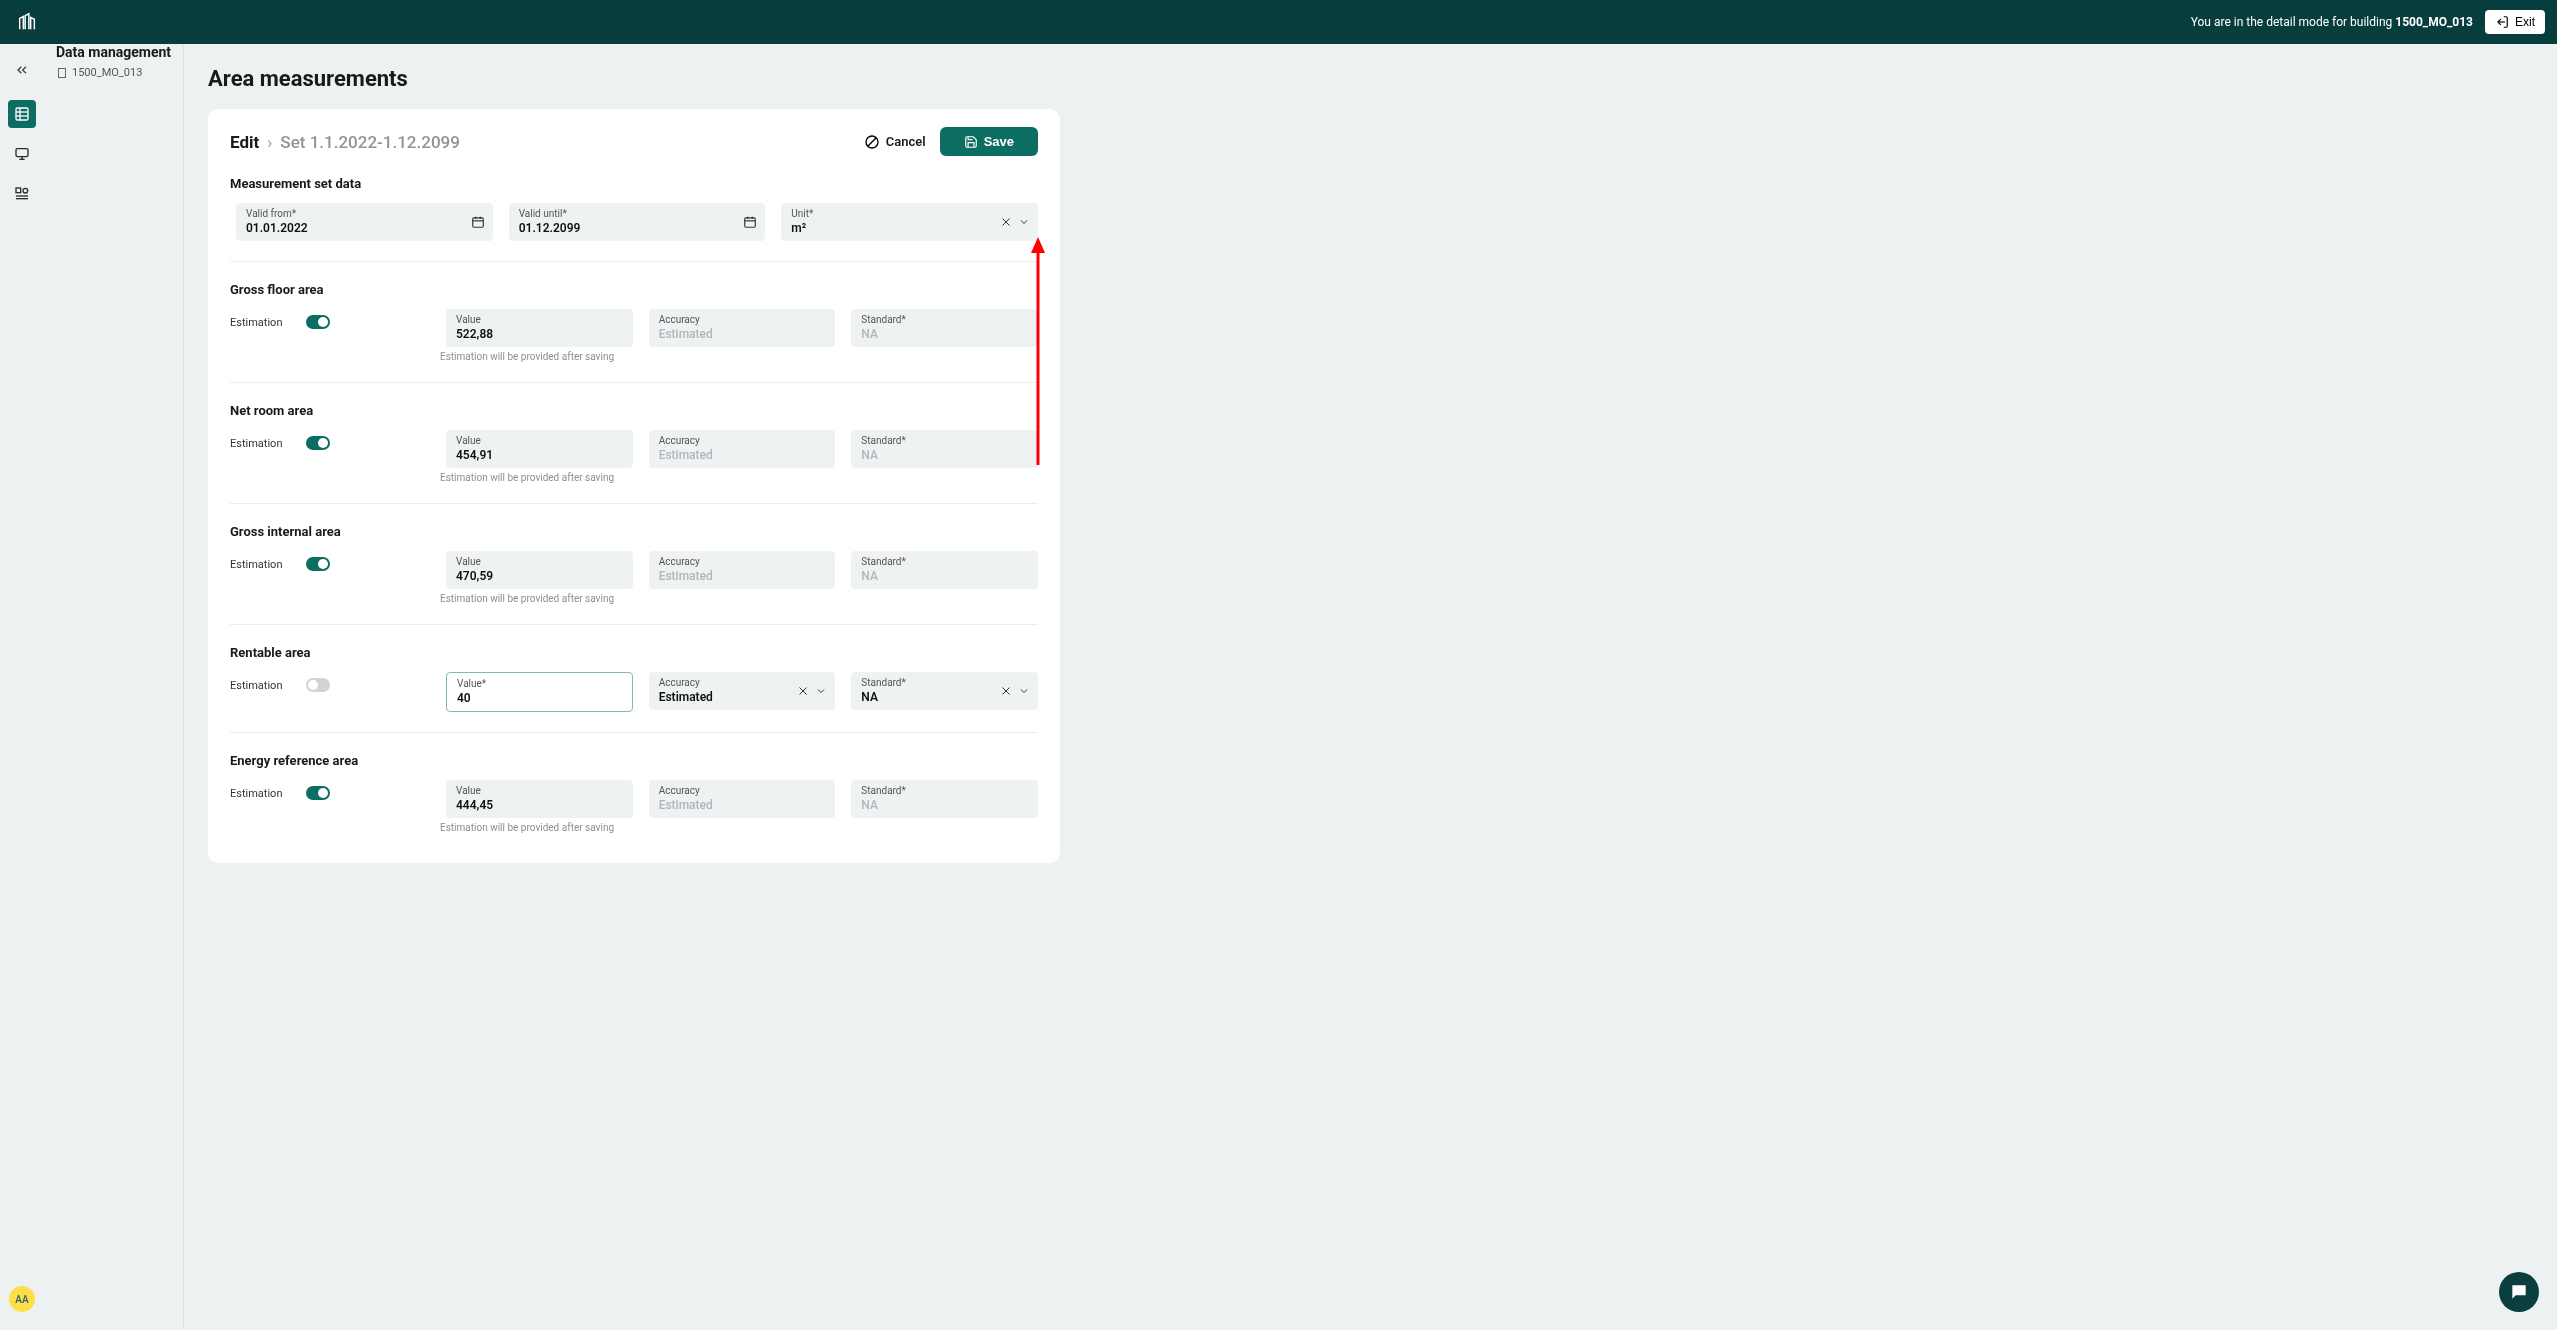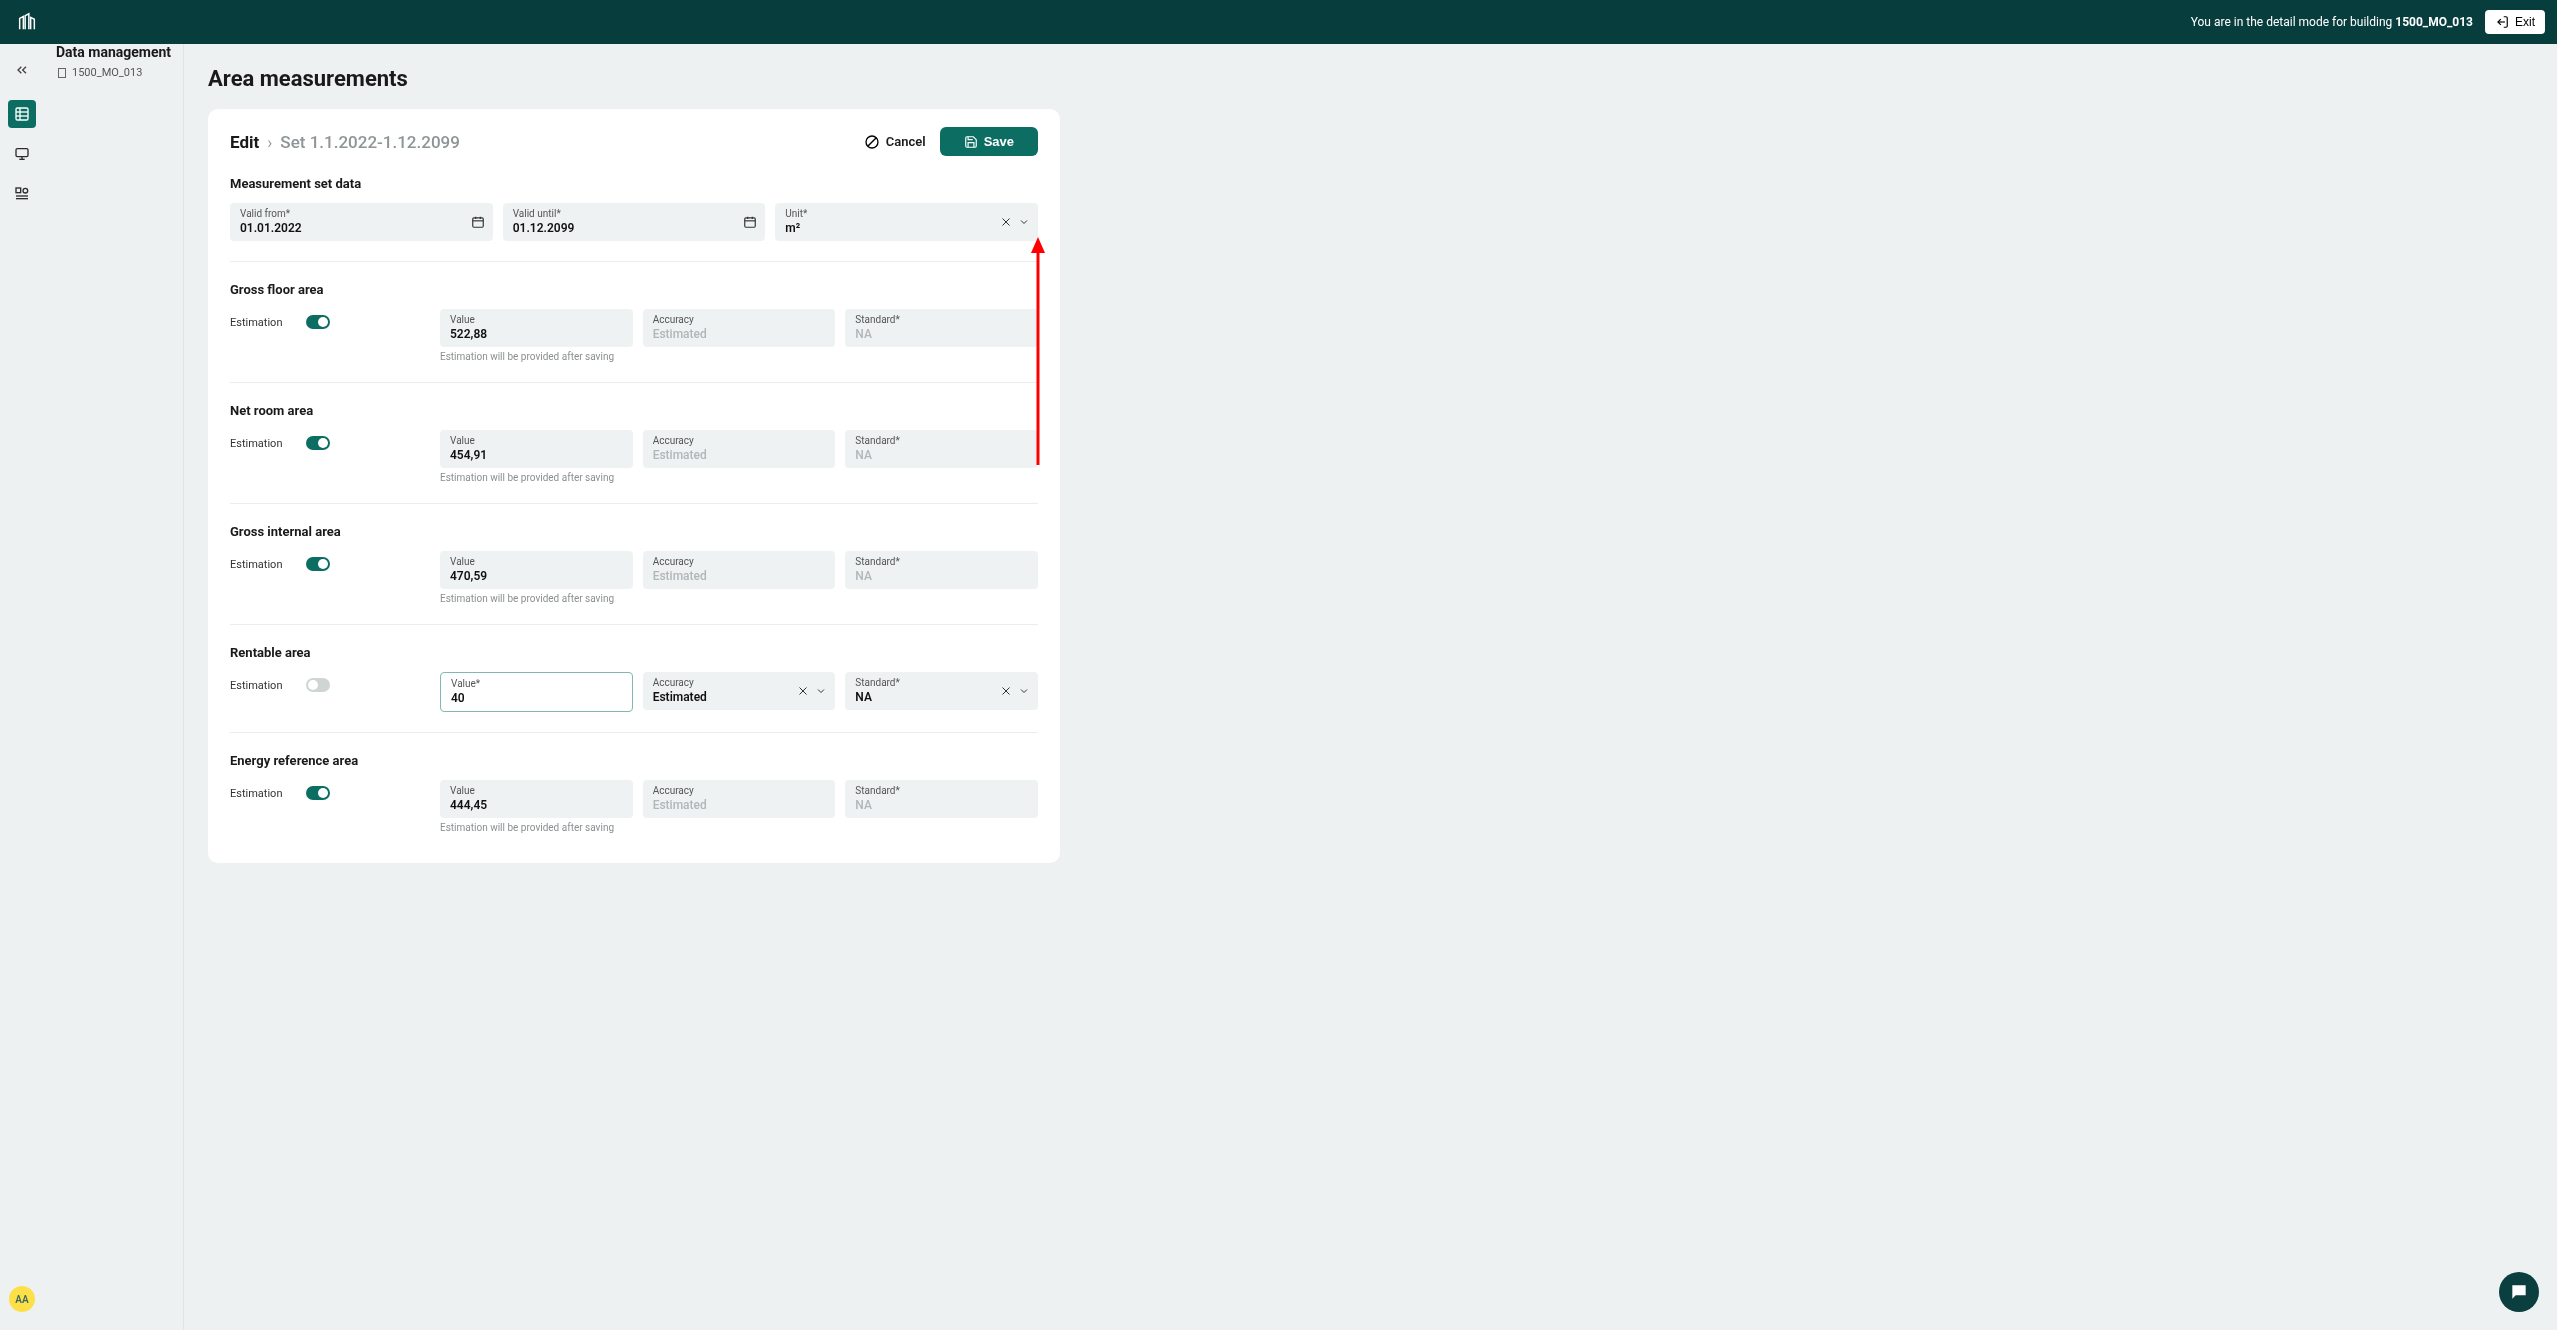--- a/index.html
+++ b/index.html
@@ -93,20 +93,21 @@
     background: var(--teal); color:#fff; border:none; border-radius:6px;
     padding:7px 24px; display:flex; align-items:center; gap:6px;
     font-size:13px; font-weight:600; cursor:pointer;
   }
   .section-title { font-size:13px; font-weight:700; margin:8px 0 12px 0;}
   .row3 { display:flex; gap:10px; }
   .field {
     background: var(--field-bg); border-radius:4px; padding:6px 10px 6px 10px;
     flex:1; min-height:32px; display:flex; flex-direction:column; justify-content:center;
     position:relative;
+    margin-left:6px;
   }
   .field.editable { background:#fff; border:1.5px solid #7fb9b1; }
   .field .label { font-size:10px; color:#555; line-height:1;}
   .field .value { font-size:12px; font-weight:600; margin-top:2px; color:#111;}
   .field .value.placeholder { color: var(--text-placeholder); font-weight:500;}
   .field .tail-icons { position:absolute; right:8px; top:50%; transform:translateY(-50%); display:flex; gap:6px; color:#333;}
   .hint { font-size:10px; color:#8b8f91; margin-top:4px; }
   .divider { border:none; border-top:1px solid var(--divider); margin:20px 0;}
   .measure-grid {
     display:grid; grid-template-columns: 200px 1fr 1fr 1fr; gap:10px; align-items:start;

